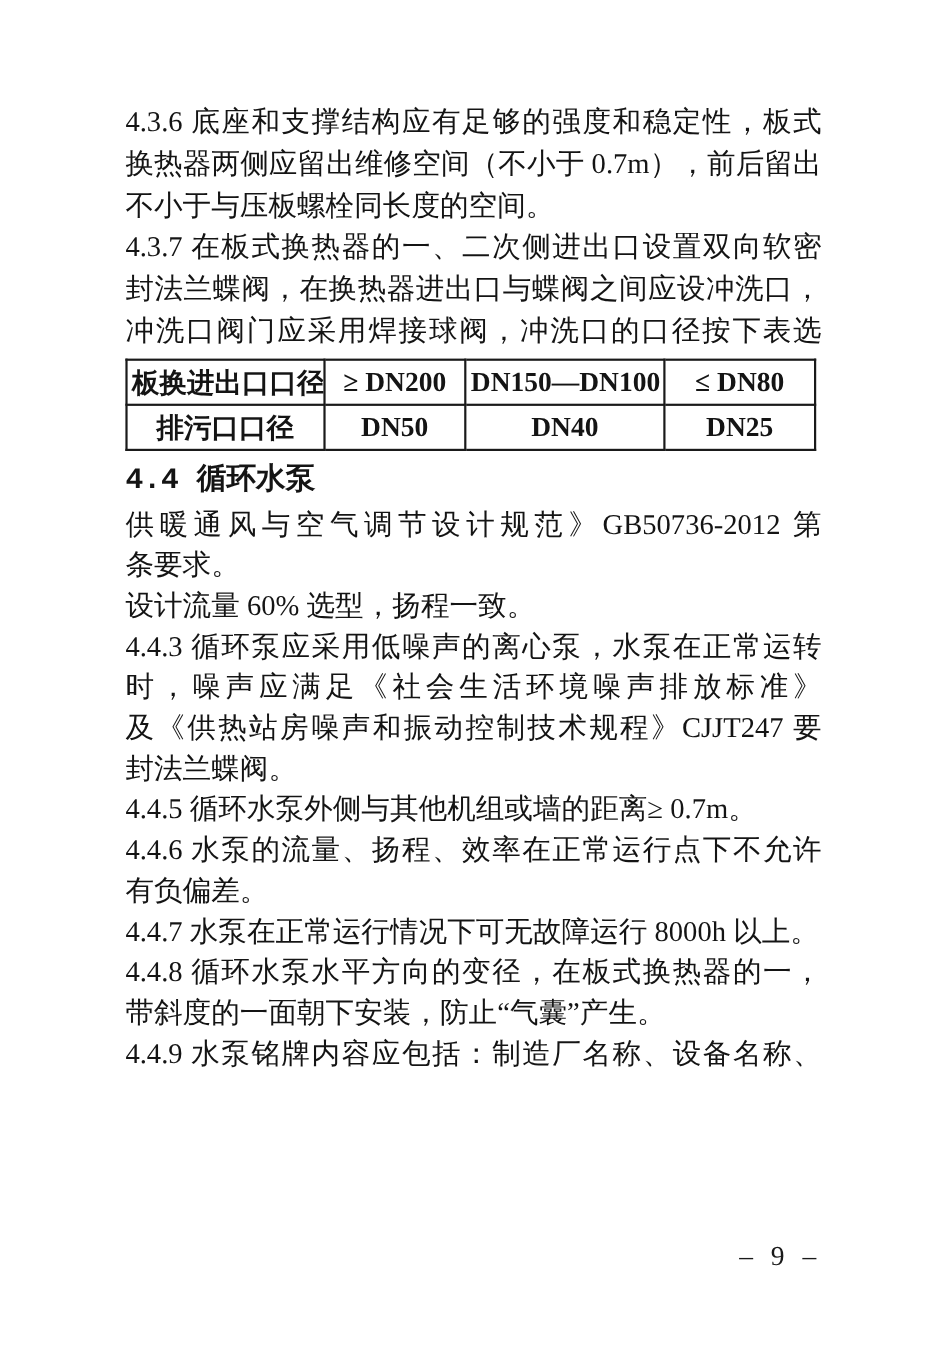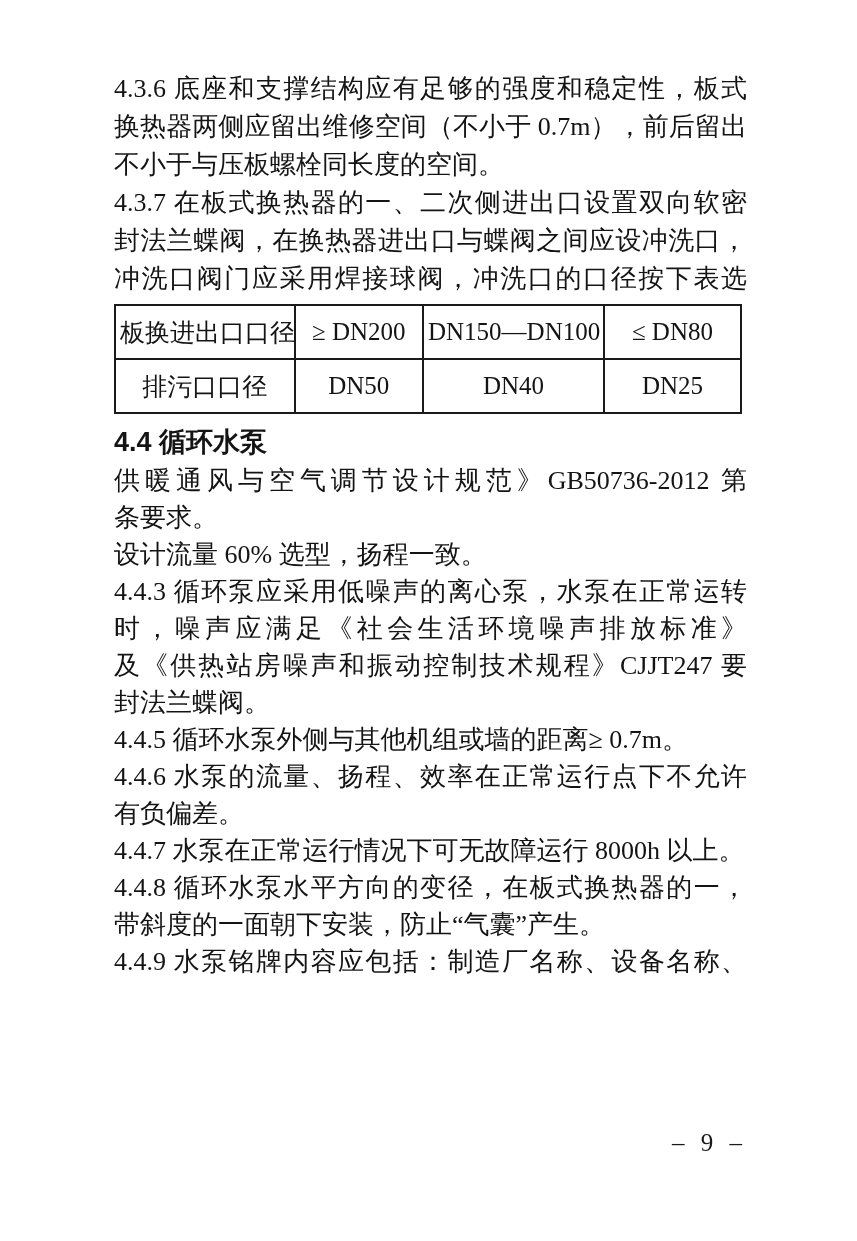--- a/index.html
+++ b/index.html
@@ -8,21 +8,21 @@
     width: 857px; height: 1241px;
     position: relative;
     overflow: hidden;
     font-family: "Liberation Serif", "DejaVu Serif", serif;
     color: #141414;
   }
   .page {
     position: absolute;
     left: 0; top: 0; width: 857px; height: 1241px;
     background: #ffffff;
-    padding: 70px 110px 0 114px;
+    padding: 92px 110px 0 114px;
   }
   .line {
     font-size: 26px;
     line-height: 38px;
     height: 38px;
     text-align: left;
     white-space: nowrap;
   }
   .line.lh37 { line-height: 37px; height: 37px; }
   .line.j {
@@ -32,35 +32,36 @@
     overflow: hidden;
   }
   table.spec {
     width: 628px;
     margin-top: 6px;
     border-collapse: collapse;
     table-layout: fixed;
   }
   table.spec td {
     border: 2px solid #1a1a1a;
-    height: 54px;
+    height: 41px;
     text-align: center;
     vertical-align: middle;
     font-size: 25px;
     padding: 0 4px;
     white-space: nowrap;
     overflow: hidden;
+    font-weight: bold;
   }
   col.c1 { width: 28.7%; }
   col.c2 { width: 20.5%; }
   col.c3 { width: 28.9%; }
   col.c4 { width: 21.9%; }
   .heading {
     margin-top: 8px;
-    font-family: Liberation Sans, sans-serif;
+    font-family: Liberation Mono, monospace;
     font-weight: bold;
     font-size: 27px;
     line-height: 40px;
     height: 40px;
   }
   .footer {
     position: absolute;
     top: 1128px;
     right: 115px;
     font-size: 25px;

